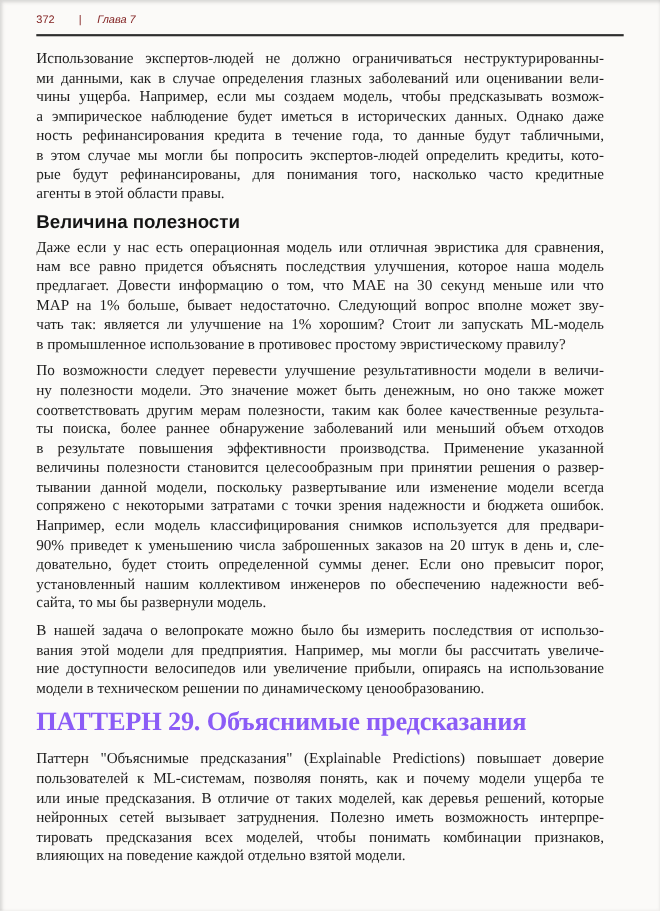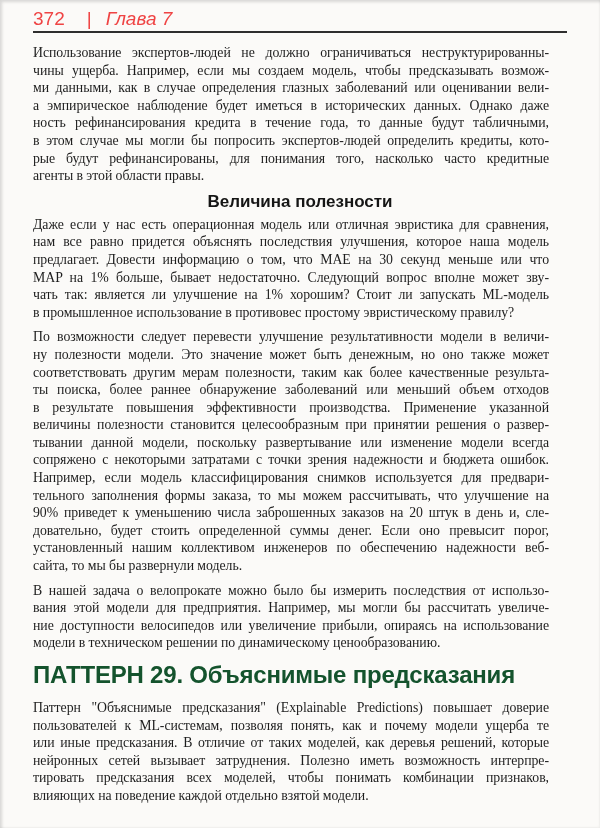--- a/index.html
+++ b/index.html
@@ -25,25 +25,25 @@
   .page {
     box-sizing: border-box;
     width: 600px;
     height: 828px;
     padding: 10px 33px 0 33px;
   }
   .running-head {
     display: flex;
     align-items: baseline;
     font-family: "Liberation Sans", sans-serif;
-    font-size: 19px;
+    font-size: 10px;
     line-height: 17px;
     padding-bottom: 4px;
     border-bottom: 2px solid #2e2e2e;
-    color: #ef4444;
+    color: #7f1d1d;
   }
   .running-head .page-num { font-style: normal; }
   .running-head .sep { margin: 0 14px 0 22px; }
   .running-head .chapter { font-style: italic; }
 
   .para {
     margin: 0 18px 7px 0;
   }
   .para:first-of-type { margin-top: 11px; }
   .pline {
@@ -58,49 +58,48 @@
   .pline.last {
     text-align-last: left;
   }
   h2.sec-heading {
     font-family: "Liberation Sans", sans-serif;
     font-size: 17px;
     line-height: 19px;
     font-weight: 700;
     margin: 6px 0 5px 0;
     color: #151515;
-    text-align: center;
   }
   h1.pattern-heading {
-    font-family: Liberation Sans, sans-serif;
+    font-family: Liberation Serif, serif;
     font-size: 24px;
     line-height: 30px;
     font-weight: 700;
     margin: 8px 0 9px 0;
-    color: #14532d;
+    color: #8b5cf6;
     letter-spacing: -0.2px;
   }
 </style>
 </head>
 <body>
 
 <div class="scan-edge"></div>
 
 <div class="page">
   <div class="running-head">
     <span class="page-num">372</span>
     <span class="sep">|</span>
     <span class="chapter">Глава 7</span>
   </div>
 
   <main>
       <div class="para">
         <div class="pline">Использование экспертов-людей не должно ограничиваться неструктурированны-</div>
+        <div class="pline">ми данными, как в случае определения глазных заболеваний или оценивании вели-</div>
         <div class="pline">чины ущерба. Например, если мы создаем модель, чтобы предсказывать возмож-</div>
-        <div class="pline">ми данными, как в случае определения глазных заболеваний или оценивании вели-</div>
         <div class="pline">а эмпирическое наблюдение будет иметься в исторических данных. Однако даже</div>
         <div class="pline">ность рефинансирования кредита в течение года, то данные будут табличными,</div>
         <div class="pline">в этом случае мы могли бы попросить экспертов-людей определить кредиты, кото-</div>
         <div class="pline">рые будут рефинансированы, для понимания того, насколько часто кредитные</div>
         <div class="pline last">агенты в этой области правы.</div>
       </div>
       <h2 class="sec-heading">Величина полезности</h2>
       <div class="para">
         <div class="pline">Даже если у нас есть операционная модель или отличная эвристика для сравнения,</div>
         <div class="pline">нам все равно придется объяснять последствия улучшения, которое наша модель</div>
@@ -112,21 +111,20 @@
       <div class="para">
         <div class="pline">По возможности следует перевести улучшение результативности модели в величи-</div>
         <div class="pline">ну полезности модели. Это значение может быть денежным, но оно также может</div>
         <div class="pline">соответствовать другим мерам полезности, таким как более качественные результа-</div>
         <div class="pline">ты поиска, более раннее обнаружение заболеваний или меньший объем отходов</div>
         <div class="pline">в результате повышения эффективности производства. Применение указанной</div>
         <div class="pline">величины полезности становится целесообразным при принятии решения о развер-</div>
         <div class="pline">тывании данной модели, поскольку развертывание или изменение модели всегда</div>
         <div class="pline">сопряжено с некоторыми затратами с точки зрения надежности и бюджета ошибок.</div>
         <div class="pline">Например, если модель классифицирования снимков используется для предвари-</div>
-        <div class="pline">тельного заполнения формы заказа, то мы можем рассчитывать, что улучшение на</div>
         <div class="pline">90% приведет к уменьшению числа заброшенных заказов на 20 штук в день и, сле-</div>
         <div class="pline">довательно, будет стоить определенной суммы денег. Если оно превысит порог,</div>
         <div class="pline">установленный нашим коллективом инженеров по обеспечению надежности веб-</div>
         <div class="pline last">сайта, то мы бы развернули модель.</div>
       </div>
       <div class="para">
         <div class="pline">В нашей задача о велопрокате можно было бы измерить последствия от использо-</div>
         <div class="pline">вания этой модели для предприятия. Например, мы могли бы рассчитать увеличе-</div>
         <div class="pline">ние доступности велосипедов или увеличение прибыли, опираясь на использование</div>
         <div class="pline last">модели в техническом решении по динамическому ценообразованию.</div>

